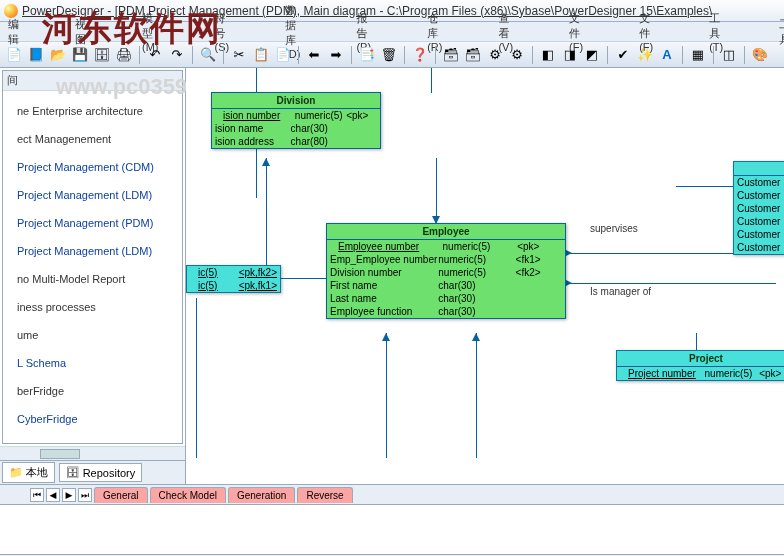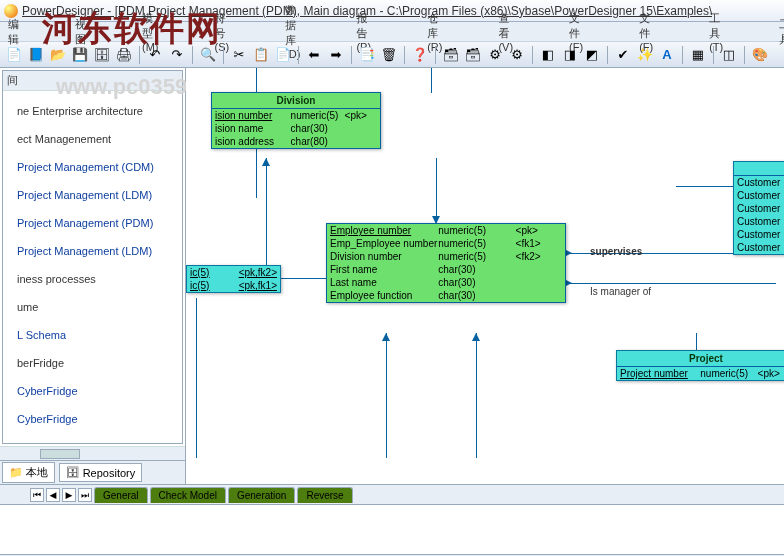--- a/index.html
+++ b/index.html
@@ -23,25 +23,25 @@
 .sidebar-scroll { height: 14px; background: #e8eef5; border-top: 1px solid #cdd; display:flex; align-items:center; }
 .sidebar-scroll .thumb { height:10px; width:40px; background:#cdd; margin-left:40px; border:1px solid #9ab; }
 .canvas { flex: 1; position: relative; background: #fff; overflow: hidden; }
 .entity { position: absolute; border: 1px solid #0561a0; background: #6de06d; box-shadow: 1px 1px 3px rgba(0,0,0,.3); font-size: 10px; }
 .entity.cyan { background: #48e0d8; border-color: #0878a0; }
 .entity .ehdr { text-align: center; padding: 2px; font-weight: bold; border-bottom: 1px solid #0561a0; color: #08350a; }
 .entity .row { display: flex; padding: 1px 3px; }
 .entity .c1 { flex: 1.4; }
 .entity .c2 { flex: 1; }
 .entity .c3 { flex: .6; }
-.entity .u { text-decoration: underline; }
+.entity .u { text-decoration: underline; margin-left: 8px; }
 .line { position: absolute; background: #0561a0; }
 .label { position: absolute; font-size: 10px; color: #333; }
 .bottom-tabs { height: 20px; border-top: 1px solid #9ab; background: #e8eef5; display: flex; align-items: center; padding-left: 30px; }
-.bottom-tabs .bt { padding: 2px 8px; border: 1px solid #9ab; border-bottom: none; background: #4d7c0f; margin-right: 2px; border-radius: 3px 3px 0 0; font-size: 10px; cursor: pointer; }
+.bottom-tabs .bt { padding: 2px 8px; border: 1px solid #9ab; border-bottom: none; background: #fca5a5; margin-right: 2px; border-radius: 3px 3px 0 0; font-size: 10px; cursor: pointer; }
 .bottom-tabs .nav { width: 14px; height: 14px; border: 1px solid #9ab; background: #fff; margin-right: 2px; text-align: center; line-height: 12px; font-size: 9px; cursor: pointer; }
 .output { height: 50px; background: #fff; border-top: 1px solid #9ab; }
 .statusbar { height: 20px; background: #e8eef5; border-top: 1px solid #9ab; padding: 2px 6px; color: #333; }
 .watermark { position: absolute; font-size: 34px; font-weight: bold; color: #7f1d1d; font-family: SimHei; pointer-events: none; z-index: 0; letter-spacing: 2px; }
 .wm-url { position: absolute; font-size: 22px; font-weight: bold; color: #d5d5d5; pointer-events: none; z-index: 0; }
 .arrow-up { position:absolute; width:0; height:0; border-left:4px solid transparent; border-right:4px solid transparent; border-bottom:8px solid #0561a0; }
 .arrow-down { position:absolute; width:0; height:0; border-left:4px solid transparent; border-right:4px solid transparent; border-top:8px solid #0561a0; }
 .arrow-right { position:absolute; width:0; height:0; border-top:4px solid transparent; border-bottom:4px solid transparent; border-left:8px solid #0561a0; }
 </style>
 </head>
@@ -120,20 +120,21 @@
 <div class="main">
   <div class="sidebar">
     <div class="sidebar-list">
       <div class="hdr">间</div>
       <div class="item black">ne Enterprise architecture</div>
       <div class="item black">ect Managenement</div>
       <div class="item">Project Management (CDM)</div>
       <div class="item">Project Management (LDM)</div>
       <div class="item">Project Management (PDM)</div>
       <div class="item">Project Management (LDM)</div>
+      <div class="item black">no Multi-Model Report</div>
       <div class="item black">iness processes</div>
       <div class="item black">ume</div>
       <div class="item">L Schema</div>
       <div class="item black">berFridge</div>
       <div class="item">CyberFridge</div>
       <div class="item">CyberFridge</div>
     </div>
     <div class="sidebar-scroll">
         <div class="thumb"></div>
       </div>
@@ -163,21 +164,21 @@
     <div class="line" style="left:380px; top:215px; width:210px; height:1px;"></div>
     <div class="arrow-right" style="left:378px; top:211px;"></div>
     <div class="line" style="left:490px; top:118px; width:106px; height:1px;"></div>
     <div class="line" style="left:200px; top:265px; width:1px; height:125px;"></div>
     <div class="line" style="left:290px; top:265px; width:1px; height:125px;"></div>
     <div class="arrow-up" style="left:196px; top:265px;"></div>
     <div class="arrow-up" style="left:286px; top:265px;"></div>
     <div class="line" style="left:510px; top:265px; width:1px; height:30px;"></div>
     <div class="line" style="left:10px; top:230px; width:1px; height:160px;"></div>
 
-    <div class="label" style="left:404px; top:178px;font-weight:bold;">supervises</div>
+    <div class="label" style="left:404px; top:155px;">supervises</div>
     <div class="label" style="left:404px; top:218px;">Is manager of</div>
     <div class="label" style="left:548px; top:120px;">Subcontract</div>
 
     <div class="entity" style="left:25px; top:24px; width:170px;">
       <div class="ehdr">Division</div>
       <div class="row">
           <span class="c1 u">ision number</span>
           <span class="c2">numeric(5)</span>
           <span class="c3">&lt;pk&gt;</span>
         </div>
@@ -187,20 +188,21 @@
           <span class="c3"></span>
         </div>
       <div class="row">
           <span class="c1">ision address</span>
           <span class="c2">char(80)</span>
           <span class="c3"></span>
         </div>
     </div>
 
     <div class="entity" style="left:140px; top:155px; width:240px;">
+      <div class="ehdr">Employee</div>
       <div class="row">
           <span class="c1 u">Employee number</span>
           <span class="c2">numeric(5)</span>
           <span class="c3">&lt;pk&gt;</span>
         </div>
       <div class="row">
           <span class="c1">Emp_Employee number</span>
           <span class="c2">numeric(5)</span>
           <span class="c3">&lt;fk1&gt;</span>
         </div>

